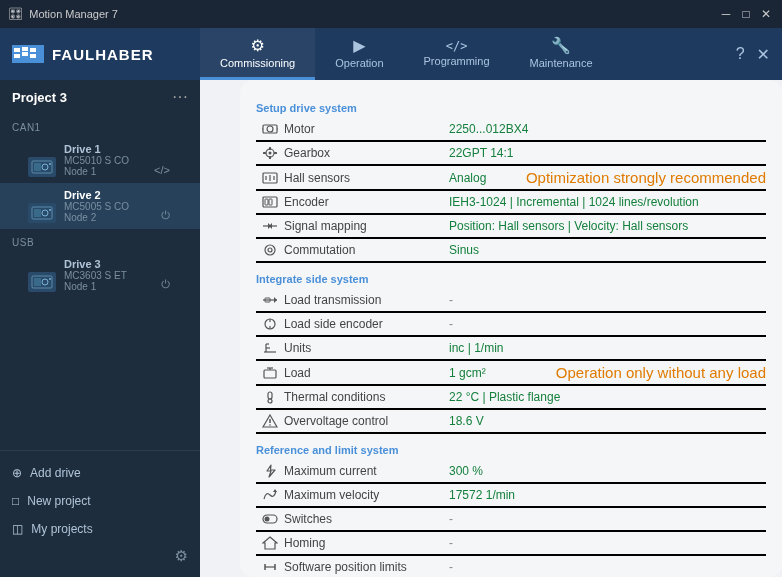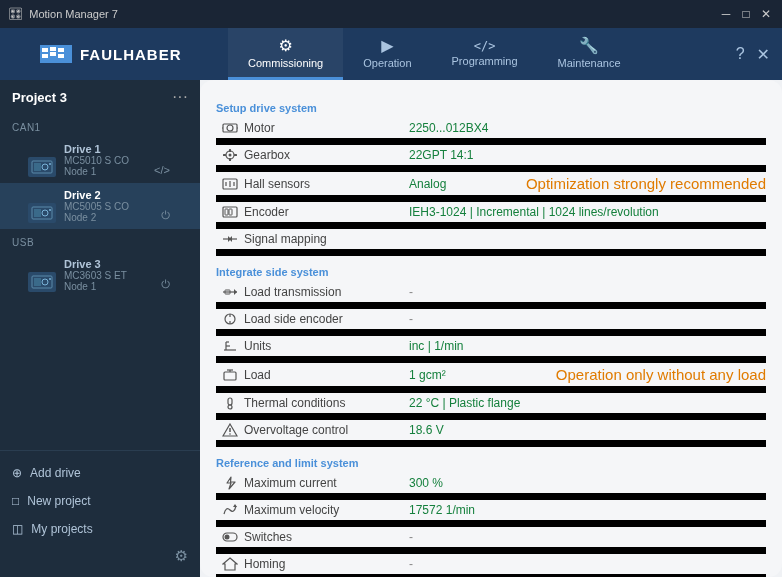--- a/index.html
+++ b/index.html
@@ -31,21 +31,20 @@
       color: #ccc;
       cursor: pointer;
       font-size: 12px;
       display: flex; align-items: center; justify-content: center;
     }
     .header {
       background: #1e3a5f;
       height: 52px;
       display: flex;
       align-items: stretch;
-      padding-left: 28px;
     }
     .logo-area {
       background: #1e3a5f;
       width: 200px;
       display: flex;
       align-items: center;
       padding: 0 12px;
       flex-shrink: 0;
     }
     .logo-text {
@@ -94,20 +93,21 @@
       color: #aac4e0;
       cursor: pointer;
       font-size: 16px;
       background: none;
       border: none;
     }
     .main-layout {
       display: flex;
       height: calc(577px - 28px - 52px);
       background: #f0f2f5;
+      gap: 40px;
     }
     .sidebar {
       width: 200px;
       background: #1e2d3d;
       color: #ccc;
       display: flex;
       flex-direction: column;
       flex-shrink: 0;
       overflow-y: auto;
     }
@@ -171,21 +171,21 @@
       color: #4a90d9;
       font-size: 11px;
       font-weight: 600;
       padding: 6px 0 4px;
       margin-top: 4px;
     }
     .prop-row {
       display: flex;
       align-items: center;
       min-height: 24px;
-      border-bottom: 7px solid #000000;
+      border-bottom: 2px solid #000000;
       padding: 3px 0;
     }
     .prop-icon {
       width: 28px;
       display: flex;
       align-items: center;
       justify-content: center;
       color: #555;
       font-size: 13px;
       flex-shrink: 0;
@@ -423,22 +423,33 @@
     <div class="prop-row">
       <div class="prop-icon">
         <svg width="16" height="14" viewBox="0 0 16 14">
             <line x1="1" y1="7" x2="7" y2="7" stroke="#555" stroke-width="1.2"></line>
             <line x1="9" y1="7" x2="15" y2="7" stroke="#555" stroke-width="1.2"></line>
             <polygon points="6,4 9,7 6,10" fill="#555"></polygon>
             <polygon points="10,4 7,7 10,10" fill="#555"></polygon>
           </svg>
       </div>
       <div class="prop-label">Signal mapping</div>
-    </div>
-
+      <div class="prop-value">Position: Hall sensors | Velocity: Hall sensors</div>
+    </div>
+
+    <div class="prop-row">
+      <div class="prop-icon">
+        <svg width="16" height="14" viewBox="0 0 16 14">
+            <circle cx="8" cy="7" r="5" fill="none" stroke="#555" stroke-width="1.2"></circle>
+            <circle cx="8" cy="7" r="2" fill="none" stroke="#555" stroke-width="1.2"></circle>
+          </svg>
+      </div>
+      <div class="prop-label">Commutation</div>
+      <div class="prop-value">Sinus</div>
+    </div>
 
     <div class="section-header">Integrate side system</div>
 
     <div class="prop-row">
       <div class="prop-icon">
         <svg width="16" height="14" viewBox="0 0 16 14">
             <line x1="1" y1="7" x2="15" y2="7" stroke="#555" stroke-width="1.2"></line>
             <polygon points="12,4 15,7 12,10" fill="#555"></polygon>
             <rect x="3" y="5" width="5" height="4" rx="0.5" fill="none" stroke="#555" stroke-width="1"></rect>
           </svg>

